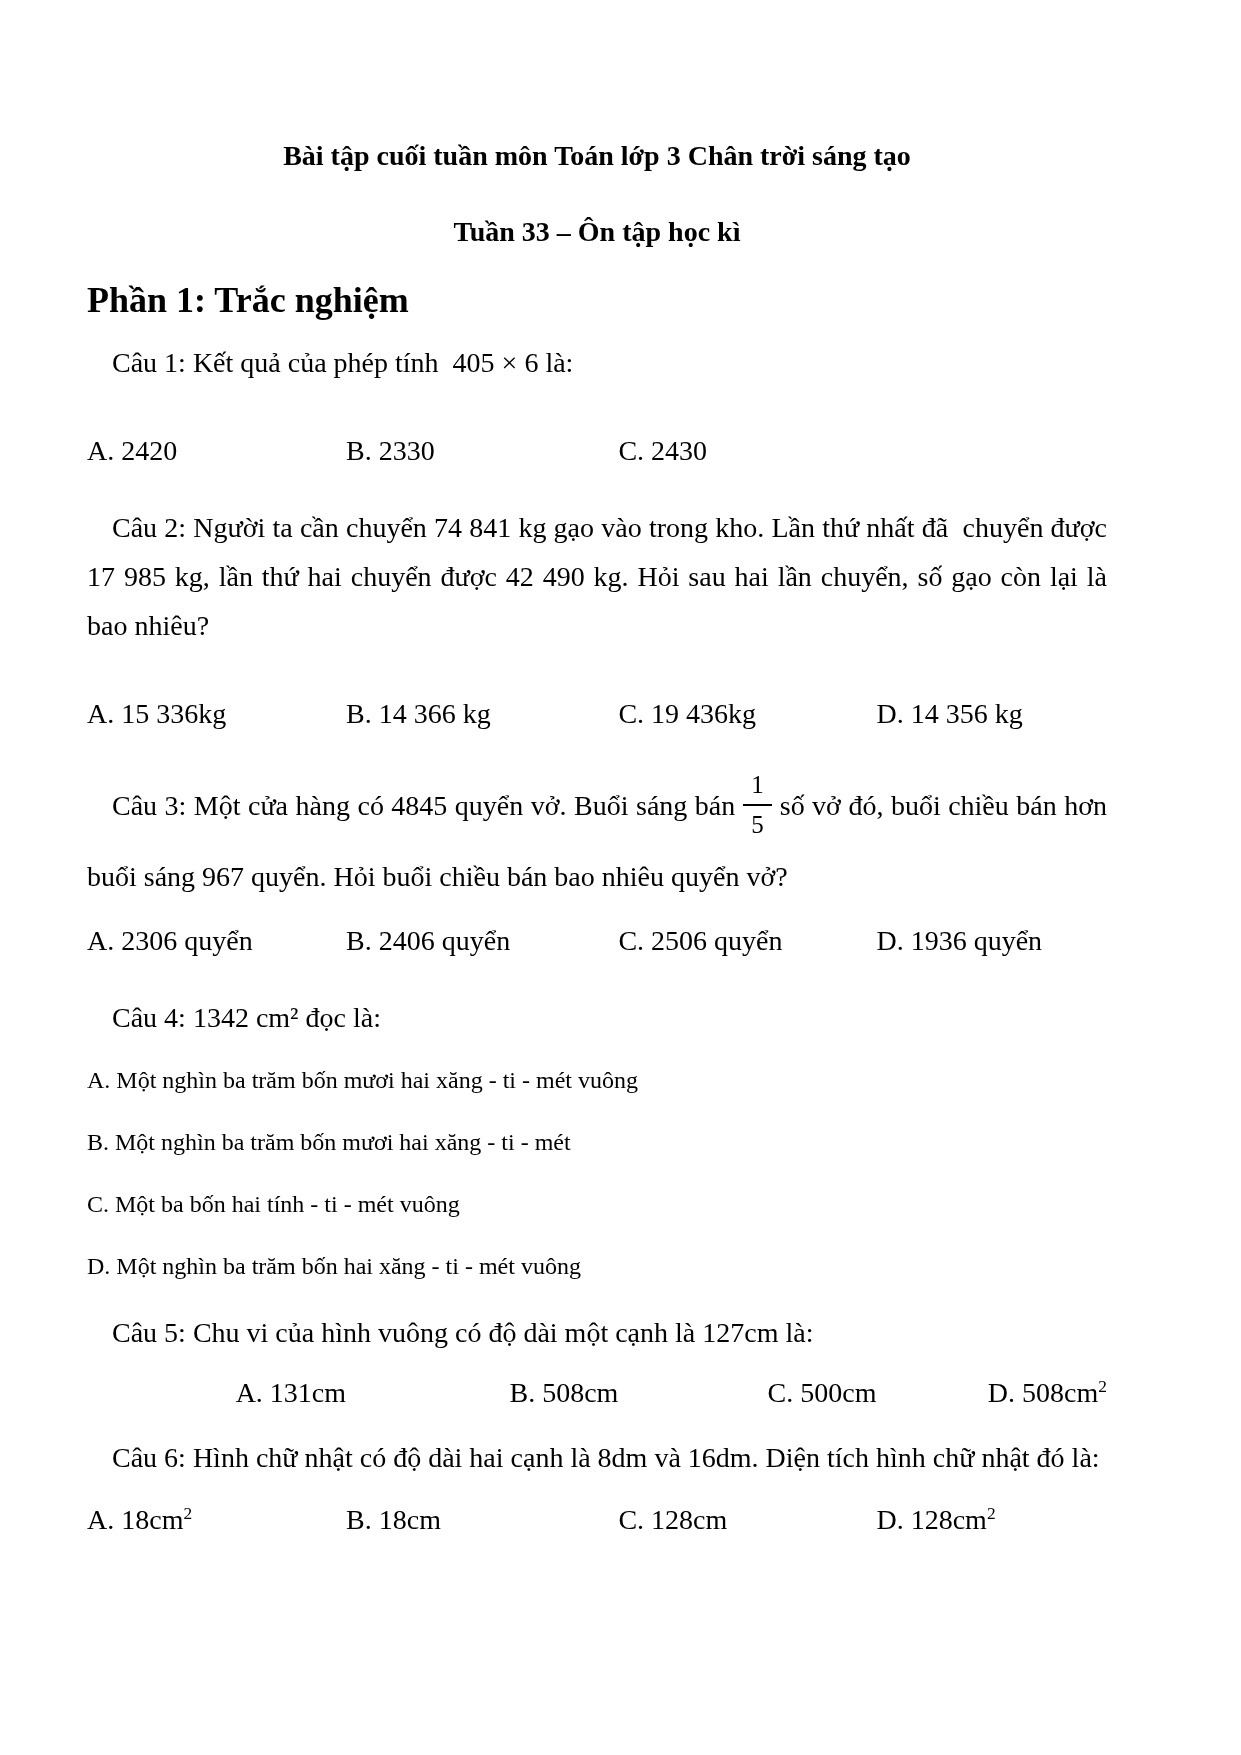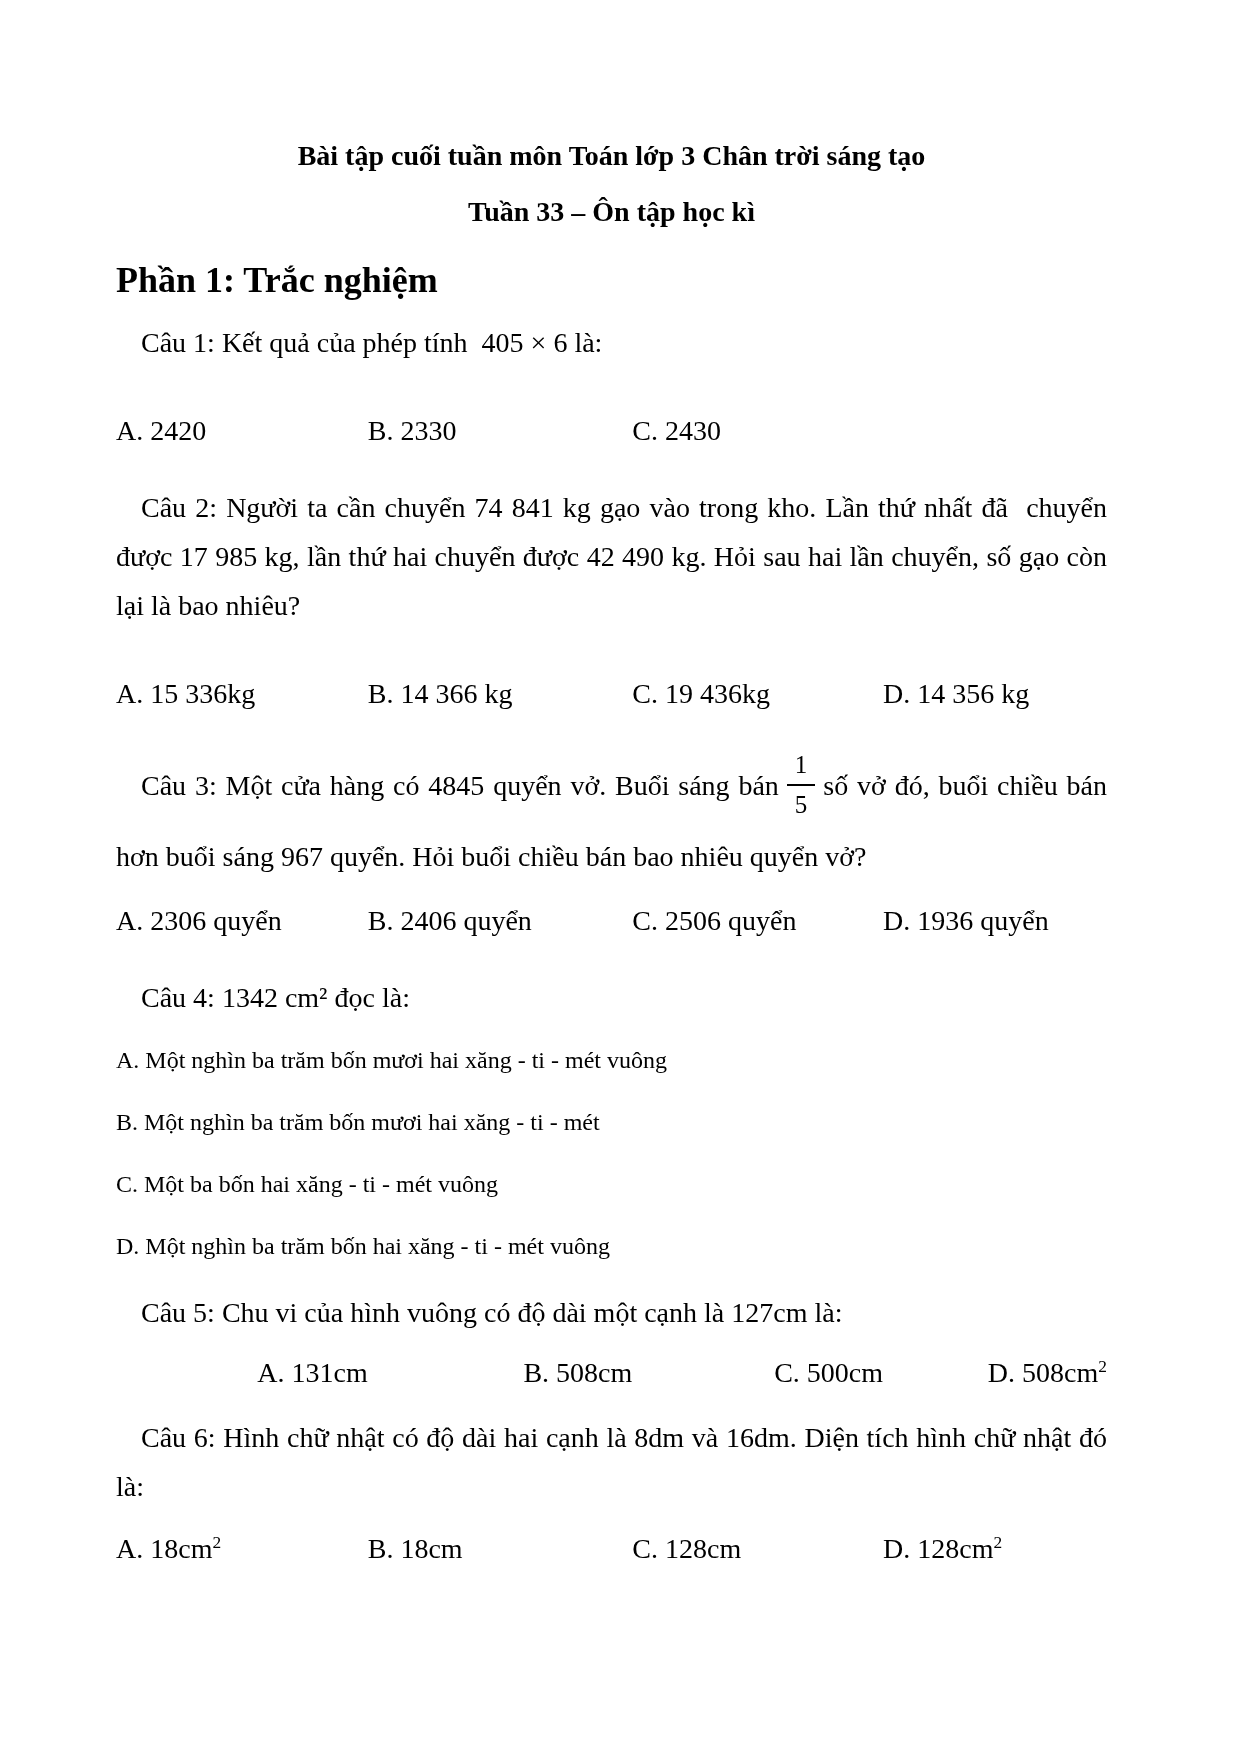--- a/index.html
+++ b/index.html
@@ -11,30 +11,30 @@
     width: 1241px;
     height: 1755px;
     overflow: hidden;
     color: #000000;
     font-family: "Liberation Serif", "DejaVu Serif", serif;
   }
   .page {
     box-sizing: border-box;
     width: 1241px;
     height: 1755px;
-    padding: 136px 134px 0 116px;
+    padding: 136px 134px 0 87px;
   }
   .title, .subtitle {
     font-size: 28px;
     font-weight: bold;
     text-align: center;
     line-height: 40px;
     margin: 0;
   }
-  .subtitle { margin-top: 16px; }
+  .subtitle { margin-top: 36px; }
   .section-heading {
     font-size: 36px;
     font-weight: bold;
     line-height: 44px;
     margin: 26px 0 0 0;
   }
   .question { margin-top: 28px; }
   .question:nth-child(1) { margin-top: 16px; }
   .question:nth-child(5) { margin-top: 18px; }
   .question:nth-child(6) { margin-top: 16px; }
@@ -116,21 +116,21 @@
           <div class="opt">B. 2406 quyển</div>
           <div class="opt">C. 2506 quyển</div>
           <div class="opt">D. 1936 quyển</div>
         </div>
       </section>
       <section class="question">
         <p class="q-text"><span class="qlabel">Câu 4: </span><span>1342 cm² đọc là:</span></p>
         <div class="options-stack">
           <div class="opt">A. Một nghìn ba trăm bốn mươi hai xăng - ti - mét vuông</div>
           <div class="opt">B. Một nghìn ba trăm bốn mươi hai xăng - ti - mét</div>
-          <div class="opt">C. Một ba bốn hai xăng - ti - mét vuông</div>
+          <div class="opt">C. Một ba bốn hai tính - ti - mét vuông</div>
           <div class="opt">D. Một nghìn ba trăm bốn hai xăng - ti - mét vuông</div>
         </div>
       </section>
       <section class="question">
         <p class="q-text"><span class="qlabel">Câu 5: </span><span>Chu vi của hình vuông có độ dài một cạnh là 127cm là:</span></p>
         <div class="options-row">
           <div class="opt">A. 131cm</div>
           <div class="opt">B. 508cm</div>
           <div class="opt">C. 500cm</div>
           <div class="opt">D. 508cm<sup>2</sup></div>

